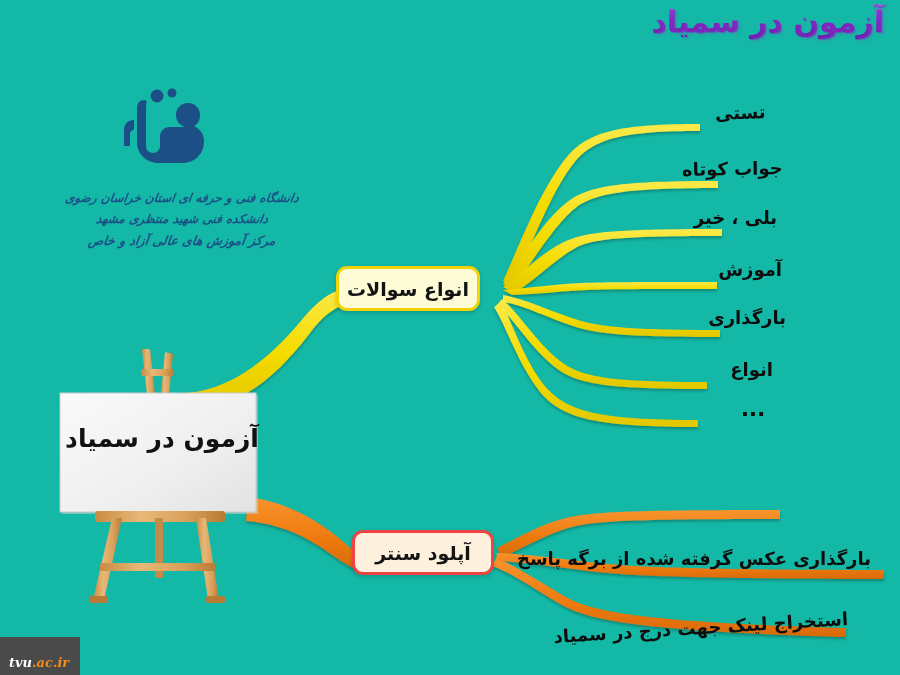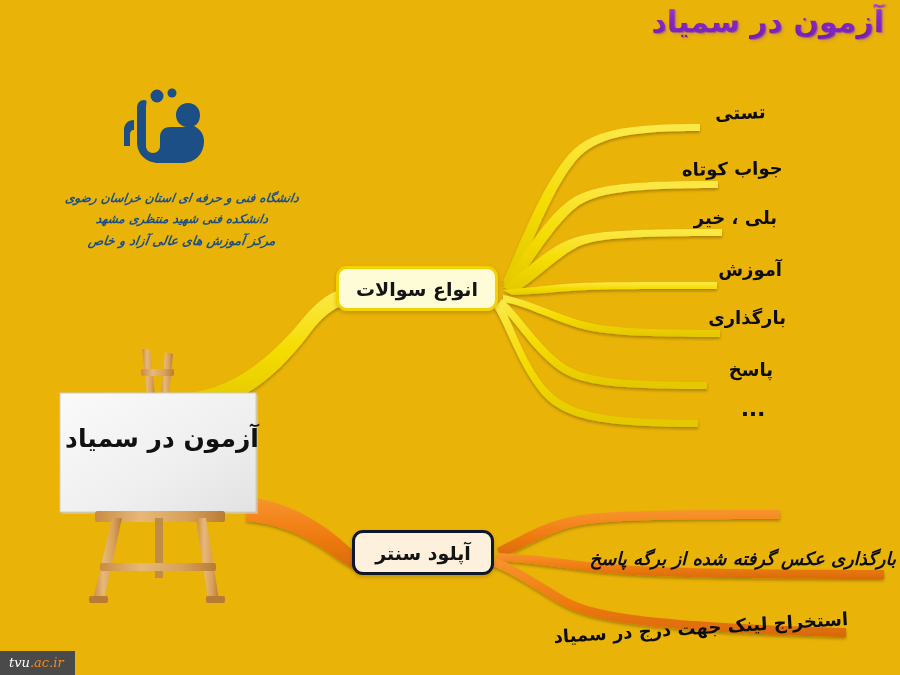--- a/index.html
+++ b/index.html
@@ -10,21 +10,21 @@
     height: 675px;
     overflow: hidden;
     background: #ffffff;
     font-family: "DejaVu Sans", "Liberation Sans", sans-serif;
   }
 
   #stage {
     position: relative;
     width: 900px;
     height: 675px;
-    background: #eab308;
+    background: #14b8a6;
   }
 
   
   #title {
     position: absolute;
     top: 4px;
     right: 16px;
     font-size: 30px;
     font-weight: bold;
     color: #8a2be2;
@@ -109,35 +109,35 @@
     align-items: center;
     justify-content: center;
     font-weight: bold;
     white-space: nowrap;
     border-radius: 11px;
     letter-spacing: -0.3px;
   }
   #node-yellow {
     left: 336px;
     top: 266px;
-    width: 162px;
+    width: 144px;
     height: 45px;
     background: #fdfcd6;
     border: 3px solid #f2d200;
     color: #141414;
     font-size: 19px;
     box-shadow: 0 2px 4px rgba(0,0,0,.18);
   }
   #node-orange {
     left: 352px;
     top: 530px;
     width: 142px;
     height: 45px;
     background: #fdf1dd;
-    border: 3px solid #0f172a;
+    border: 3px solid #ef4444;
     color: #141414;
     font-size: 19px;
     box-shadow: 0 2px 4px rgba(0,0,0,.18);
   }
 
   
   .leaf {
     position: absolute;
     direction: rtl;
     font-weight: bold;
@@ -147,26 +147,26 @@
     text-align: right;
   }
   .leaf-y { font-size: 18px; }
   .leaf-o { font-size: 18px; }
 
   
   #watermark {
     position: absolute;
     left: 0;
     bottom: 0;
-    padding: 5px 11px 5px 9px;
+    padding: 19px 11px 5px 9px;
     background: #4a4a4a;
     direction: ltr;
     font-family: "DejaVu Serif", "Liberation Serif", serif;
     font-size: 13px;
-    font-weight: normal;
+    font-weight: bold;
     font-style: italic;
     line-height: 14px;
   }
   #wm-tvu { color: #ffffff; }
   #wm-domain { color: #f28c1c; }
 </style>
 </head>
 <body>
 
 <div id="stage">
@@ -300,23 +300,23 @@
 
   <div class="node" id="node-yellow">انواع سوالات</div>
 
   <div class="node" id="node-orange">آپلود سنتر</div>
 
   <div class="leaf leaf-y" style="right:134px; top:102px;  transform:rotate(-2deg);">تستی</div>
   <div class="leaf leaf-y" style="right:117px; top:158px;  transform:rotate(-1deg);">جواب کوتاه</div>
   <div class="leaf leaf-y" style="right:123px; top:207px;">بلی ، خیر</div>
   <div class="leaf leaf-y" style="right:118px; top:259px;">آموزش</div>
   <div class="leaf leaf-y" style="right:114px; top:307px;">بارگذاری</div>
-  <div class="leaf leaf-y" style="right:127px; top:359px;">پاسخ</div>
+  <div class="leaf leaf-y" style="right:127px; top:359px;">انواع</div>
   <div class="leaf leaf-y" style="right:135px; top:396px; font-size:22px;">...</div>
 
-  <div class="leaf leaf-o" style="right:4px;  top:548px;font-style:italic;">بارگذاری عکس گرفته شده از برگه پاسخ</div>
+  <div class="leaf leaf-o" style="right:29px;  top:548px;">بارگذاری عکس گرفته شده از برگه پاسخ</div>
   <div class="leaf leaf-o" style="right:52px;  top:608px; transform:rotate(-3.5deg); transform-origin:right center;">استخراج لینک جهت درج در سمیاد</div>
 
   <div id="watermark">
     <span id="wm-tvu">tvu</span><span id="wm-domain">.ac.ir</span>
   </div>
 
 </div>
 
 </body></html>

